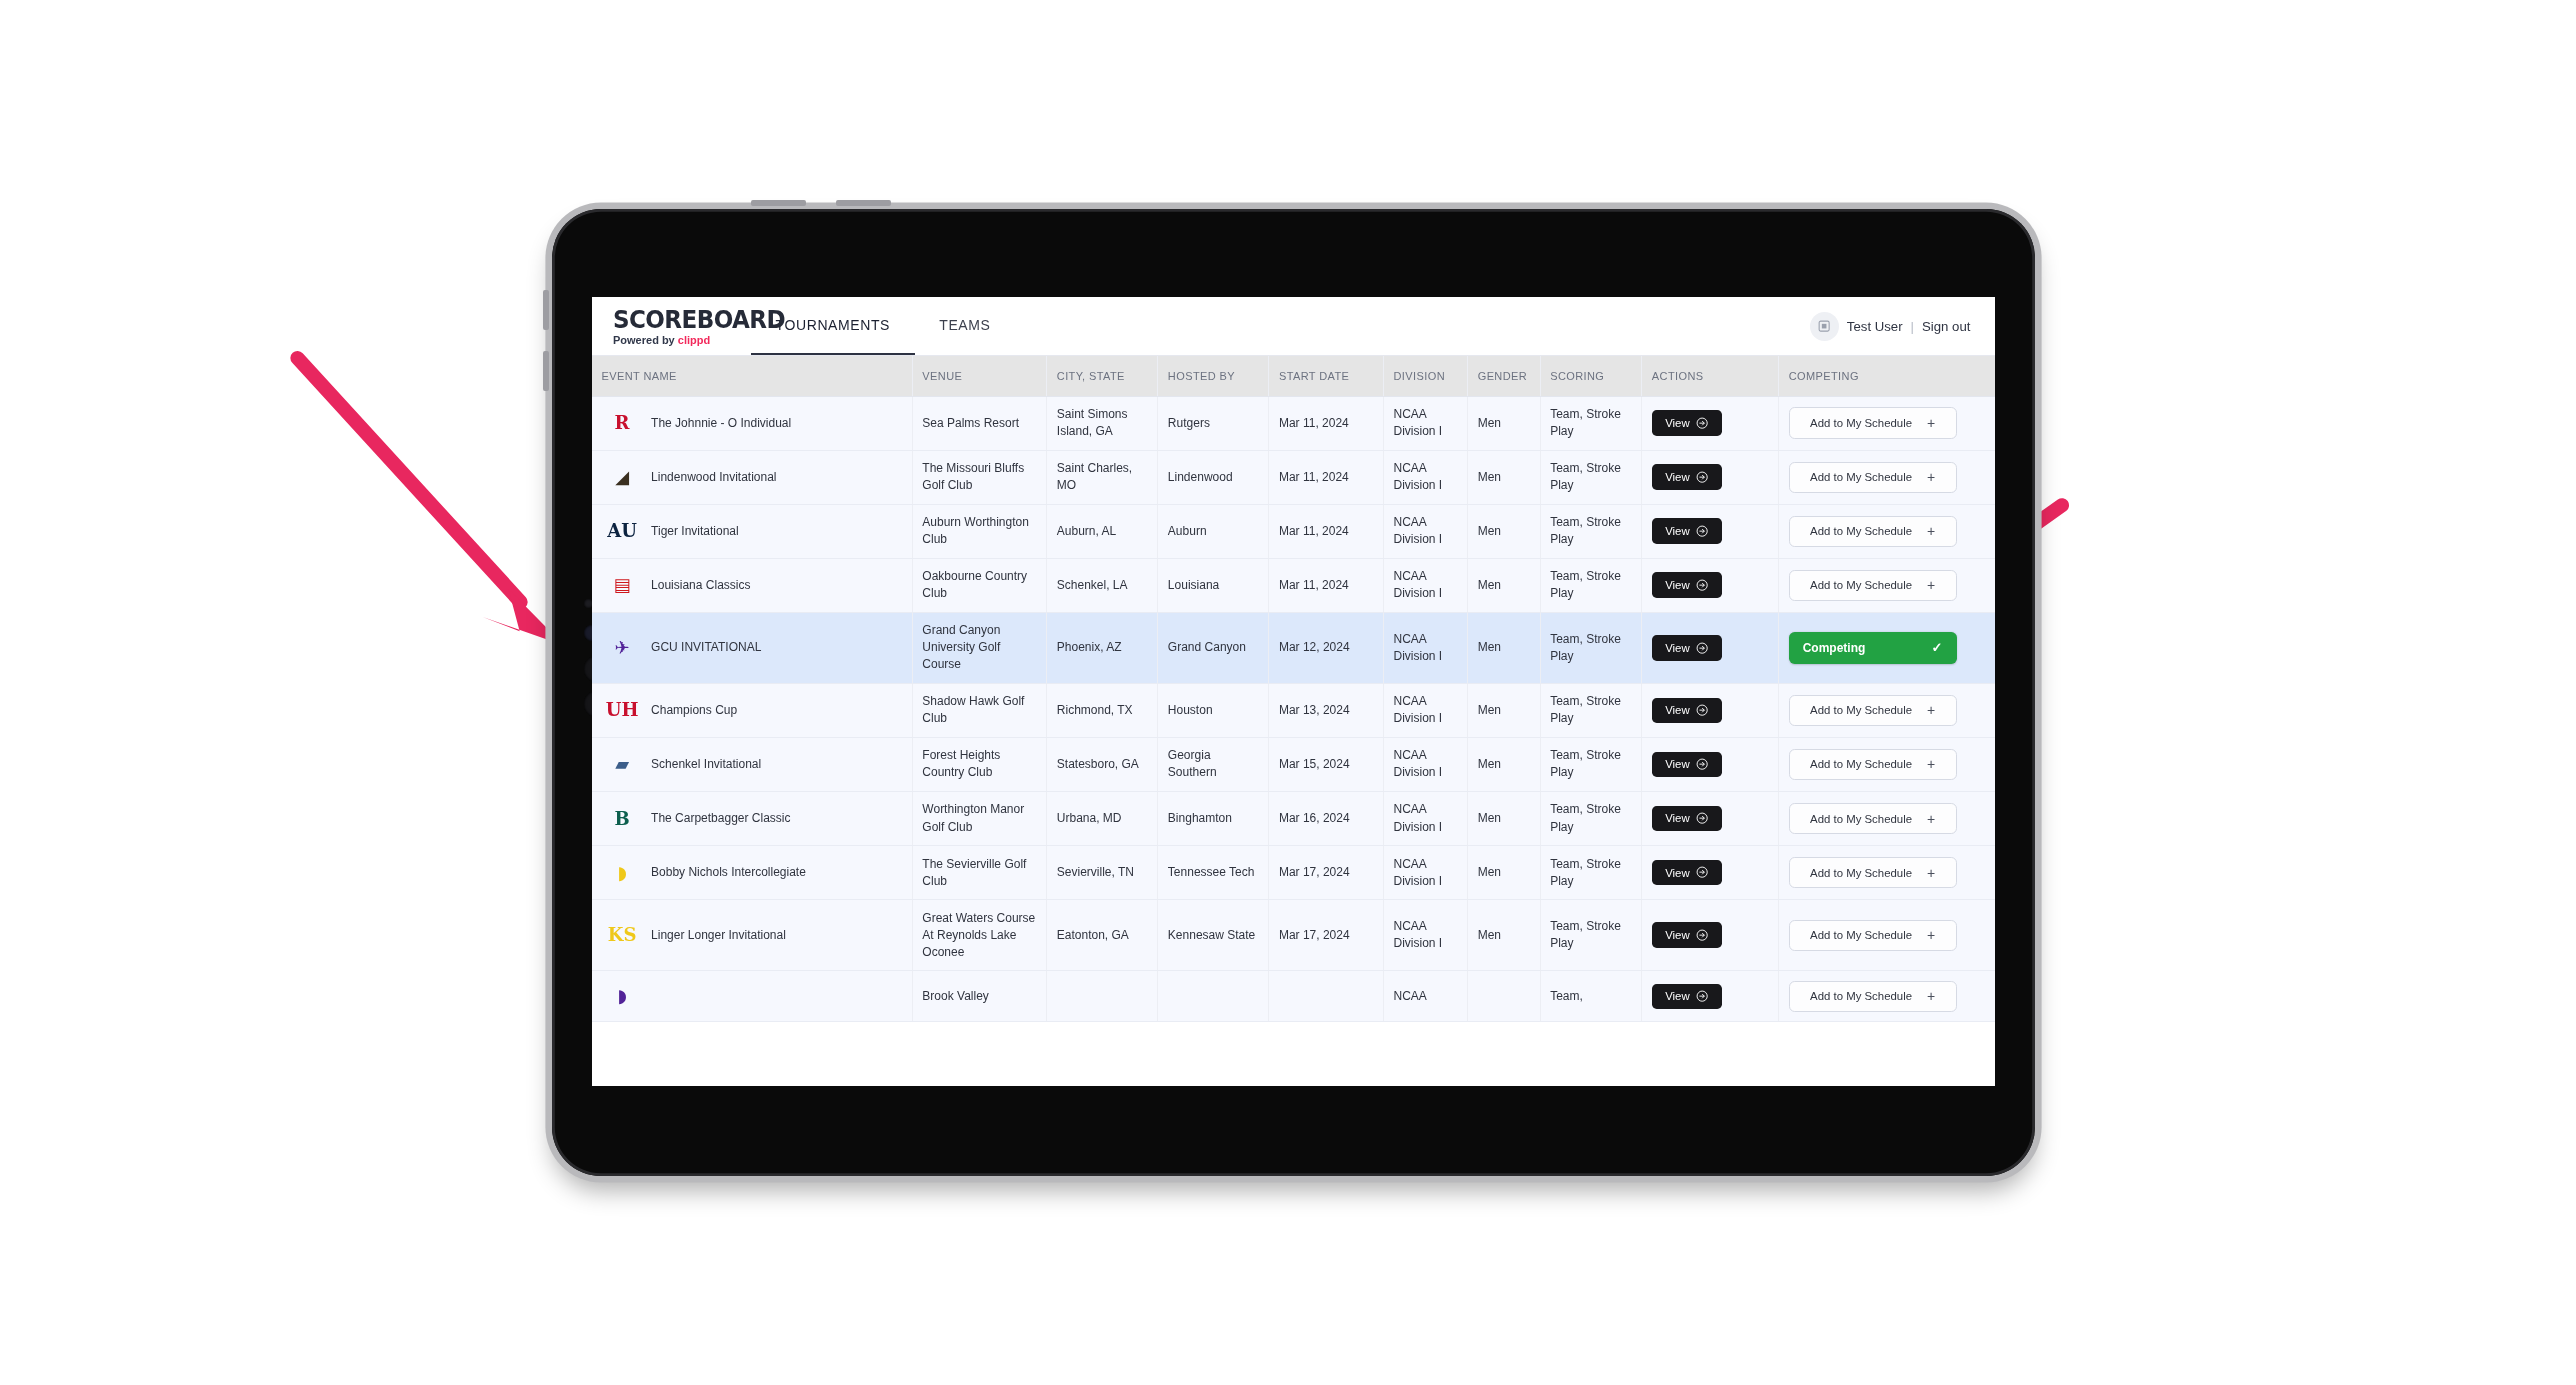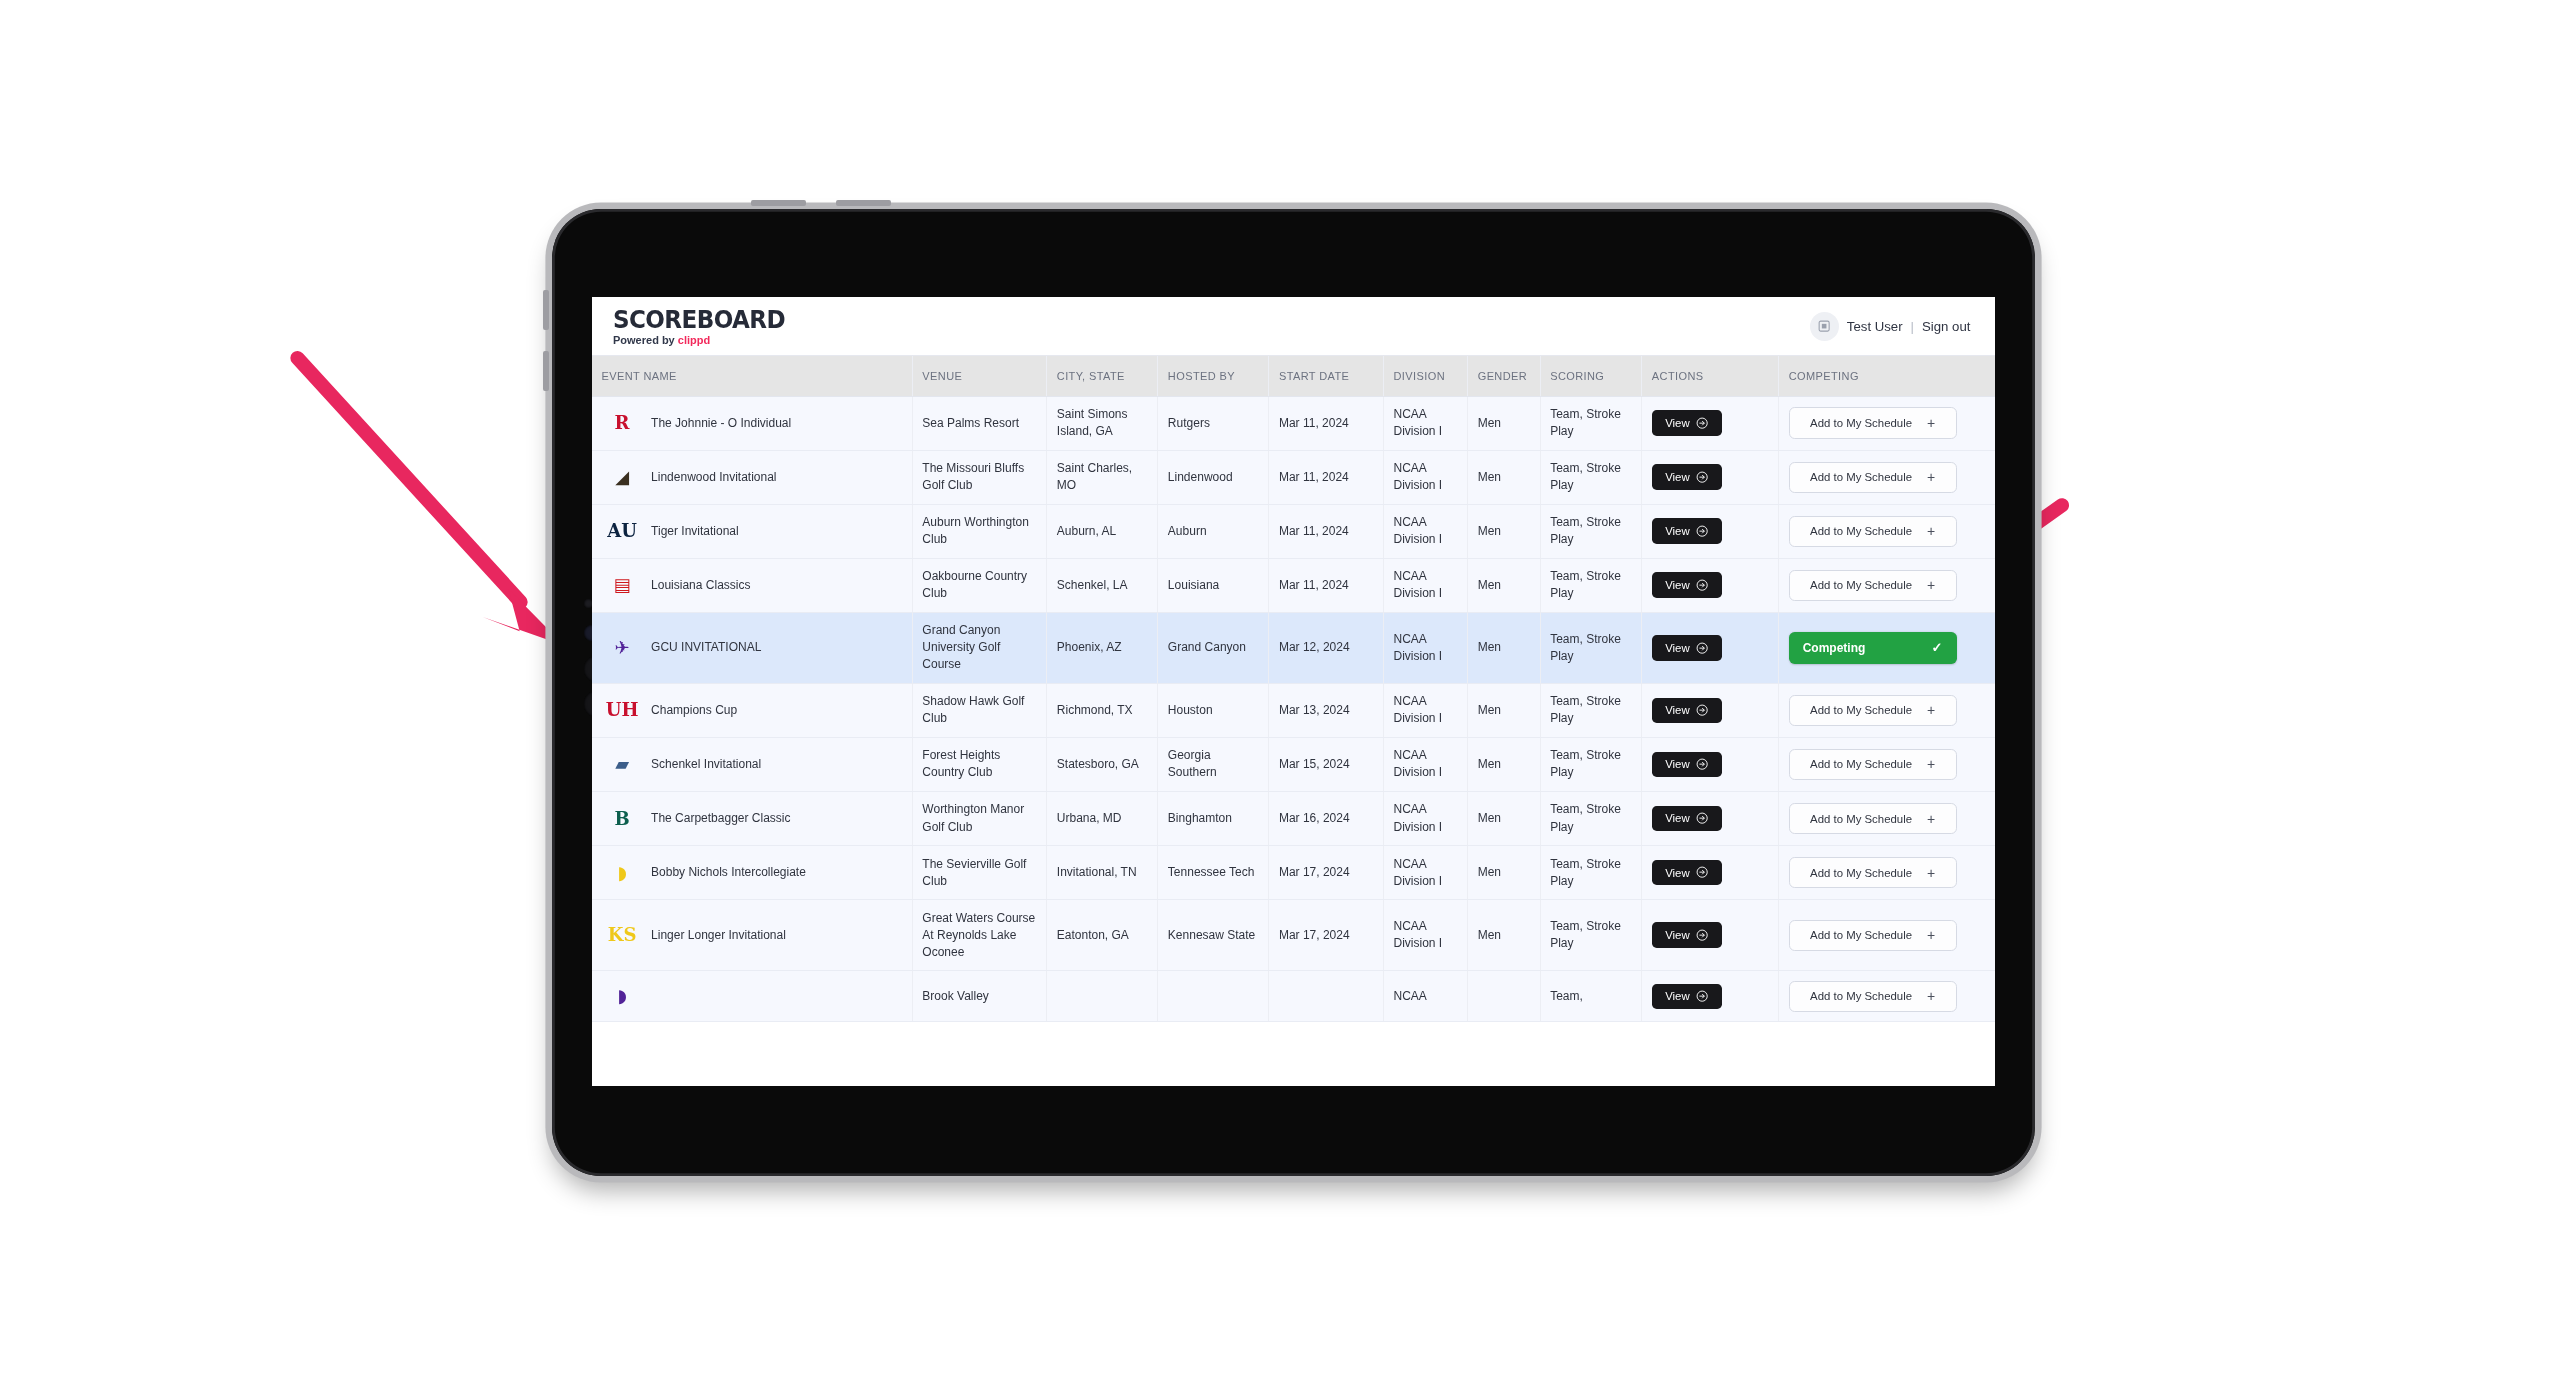--- a/index.html
+++ b/index.html
@@ -239,20 +239,24 @@
     <div id="viewport">
 
       <div id="topbar">
         <div id="brand">
           <div class="word">SCOREBOARD</div>
           <div class="sub">
             <span>Powered by </span><span class="clippd">clippd</span>
           </div>
         </div>
 
+        <div class="navtabs">
+          <div class="navtab active">TOURNAMENTS</div>
+          <div class="navtab">TEAMS</div>
+        </div>
 
         <div id="topbar-right">
           <div id="avatar">
             <svg width="12.3" height="12.3" viewBox="0 0 16 16" aria-hidden="true">
               <rect x="1.5" y="1.5" width="13" height="13" rx="2" fill="none" stroke="#9aa0ad" stroke-width="1.4"></rect>
               <rect x="5" y="5" width="6" height="6" fill="#9aa0ad"></rect>
             </svg>
           </div>
           <span class="ulabel">Test User</span>
           <span class="sep">|</span>
@@ -514,21 +518,21 @@
                   </button></td>
               </tr>
               <tr>
                 <td>
                   <div class="evcell">
                     <div class="logo" style="color: rgb(239, 200, 26); font-family: &quot;DejaVu Sans&quot;, sans-serif;">◗</div>
                     <span class="evname">Bobby Nichols Intercollegiate</span>
                   </div>
                 </td>
                 <td>The Sevierville Golf Club</td>
-                <td>Invitational, TN</td>
+                <td>Sevierville, TN</td>
                 <td>Tennessee Tech</td>
                 <td>Mar 17, 2024</td>
                 <td>NCAA Division I</td>
                 <td>Men</td>
                 <td>Team, Stroke Play</td>
                 <td><button class="btn-view">
                     <span>View</span>
                     <span class="ic">
                       <svg width="12.3" height="12.3" viewBox="0 0 16 16">
                         <circle cx="8" cy="8" r="6.6" fill="none" stroke="#fff" stroke-width="1.2"></circle>

